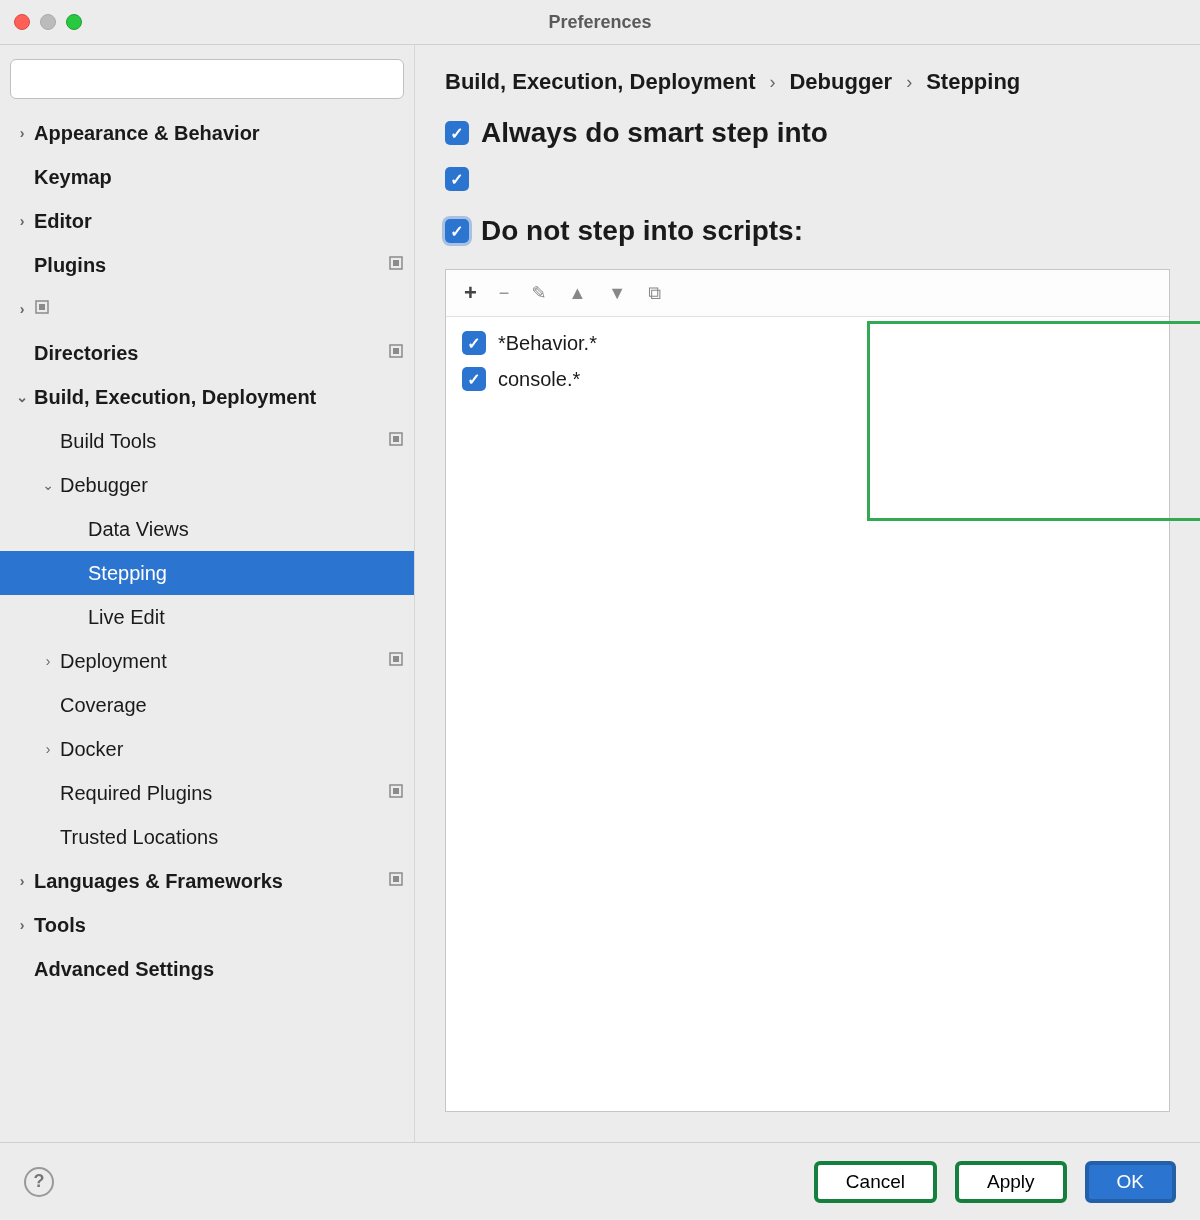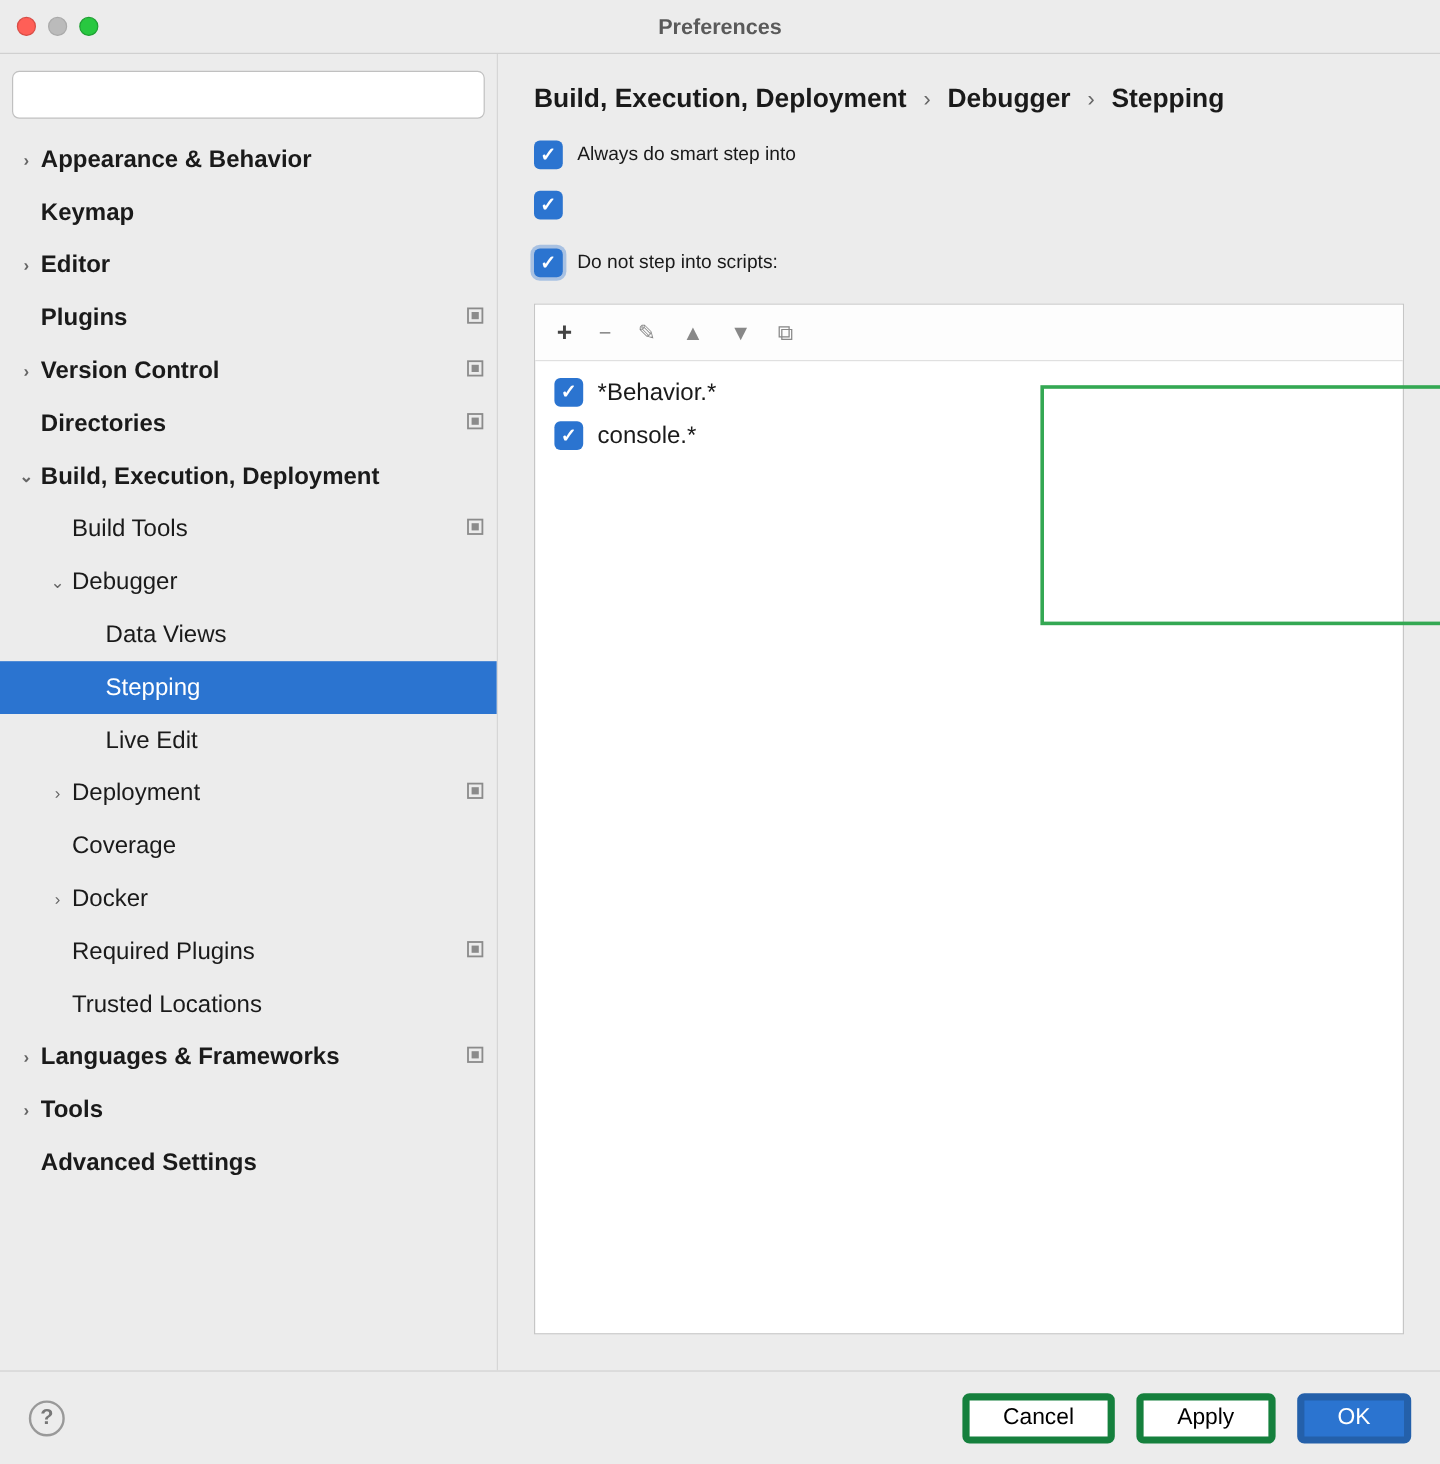--- a/index.html
+++ b/index.html
@@ -83,21 +83,21 @@
     }
     .cb {
       width: 24px; height: 24px; border-radius: 5px;
       background: #2b74d0; display: flex; align-items: center; justify-content: center;
       color: #fff; font-size: 16px; font-weight: 700;
       flex-shrink: 0;
     }
     .cb.focus {
       box-shadow: 0 0 0 3px rgba(43,116,208,0.35);
     }
-    .opt-label { font-size: 16px; }
+    .opt-label { font-size: 28px; font-weight: bold; }
     .highlight-box {
       border: 3px solid #34a853;
       margin: 0 0 0 24px;
       width: 350px;
       position: absolute;
       top: 208px; left: 428px;
       height: 200px;
       pointer-events: none;
     }
     .scripts-list-wrap {
@@ -123,21 +123,21 @@
       display: flex; align-items: center; padding: 0 24px; gap: 18px;
     }
     .help {
       width: 30px; height: 30px; border: 2px solid #999; border-radius: 50%;
       display: flex; align-items: center; justify-content: center;
       color: #777; font-weight: 700; font-size: 18px; cursor: pointer;
     }
     .footer .spacer { flex: 1; }
     .btn {
       height: 42px; padding: 0 28px; border-radius: 6px; font-size: 19px;
-      border: 6px solid #15803d; background: #fff; cursor: pointer;
+      border: 4px solid #15803d; background: #fff; cursor: pointer;
     }
     .btn.primary { background: #2b74d0; color: #fff; border-color: #2460aa; }
     .content-scroll { flex: 1; display: flex; flex-direction: column; min-height: 0; position: relative; }
   </style>
 </head>
 <body>
 
 <div class="window">
   <div class="titlebar">
     <div class="traffic">
@@ -178,21 +178,20 @@
           <div class="tree-row depth-0 bold">
             <span class="chev none"></span>
             <span class="label">Plugins</span>
             <span class="trail-icon"><svg width="16" height="16" viewBox="0 0 16 16">
                 <rect x="2" y="2" width="12" height="12" fill="none" stroke="#8b8b8b" stroke-width="1.5"></rect>
                 <rect x="5" y="5" width="6" height="6" fill="#8b8b8b"></rect>
               </svg></span>
           </div>
           <div class="tree-row depth-0 bold">
             <span class="chev">›</span>
-            <span class="label">Version Control</span>
             <span class="trail-icon"><svg width="16" height="16" viewBox="0 0 16 16">
                 <rect x="2" y="2" width="12" height="12" fill="none" stroke="#8b8b8b" stroke-width="1.5"></rect>
                 <rect x="5" y="5" width="6" height="6" fill="#8b8b8b"></rect>
               </svg></span>
           </div>
           <div class="tree-row depth-0 bold">
             <span class="chev none"></span>
             <span class="label">Directories</span>
             <span class="trail-icon"><svg width="16" height="16" viewBox="0 0 16 16">
                 <rect x="2" y="2" width="12" height="12" fill="none" stroke="#8b8b8b" stroke-width="1.5"></rect>

